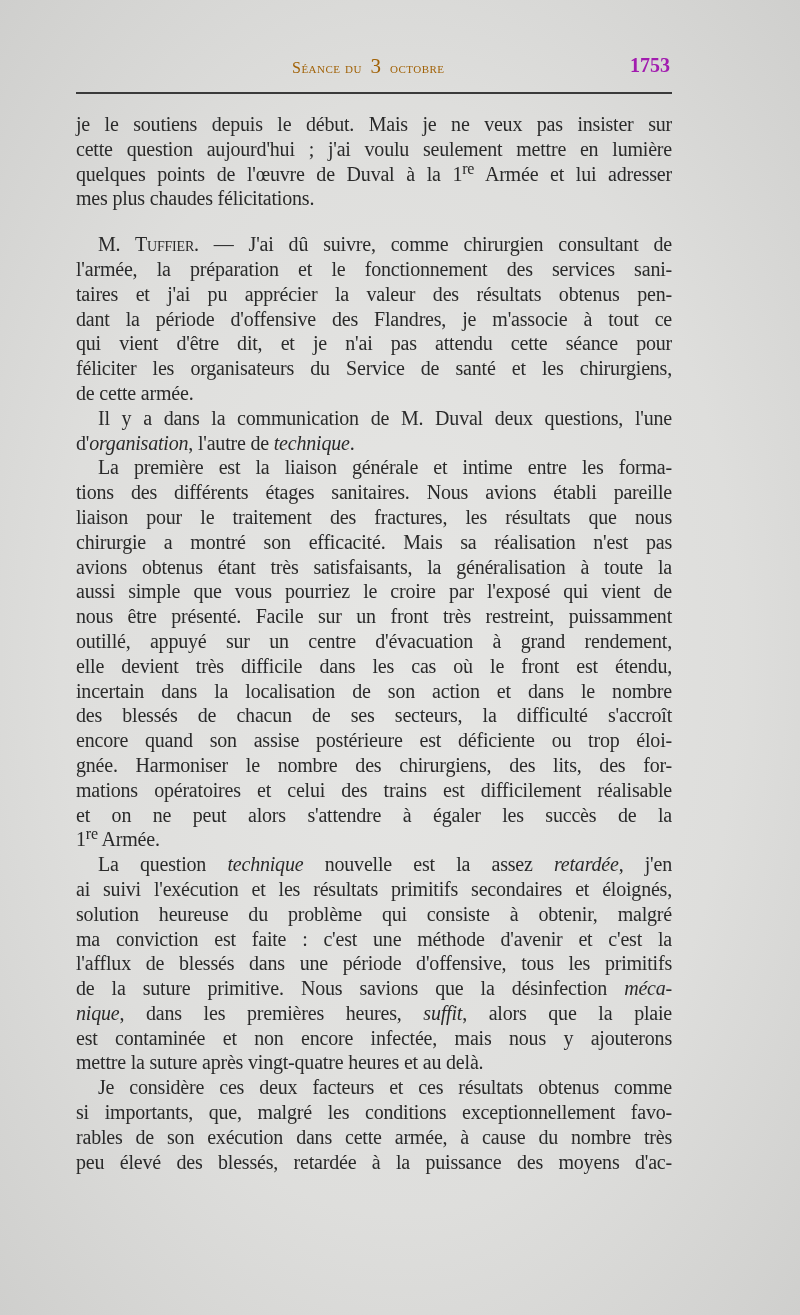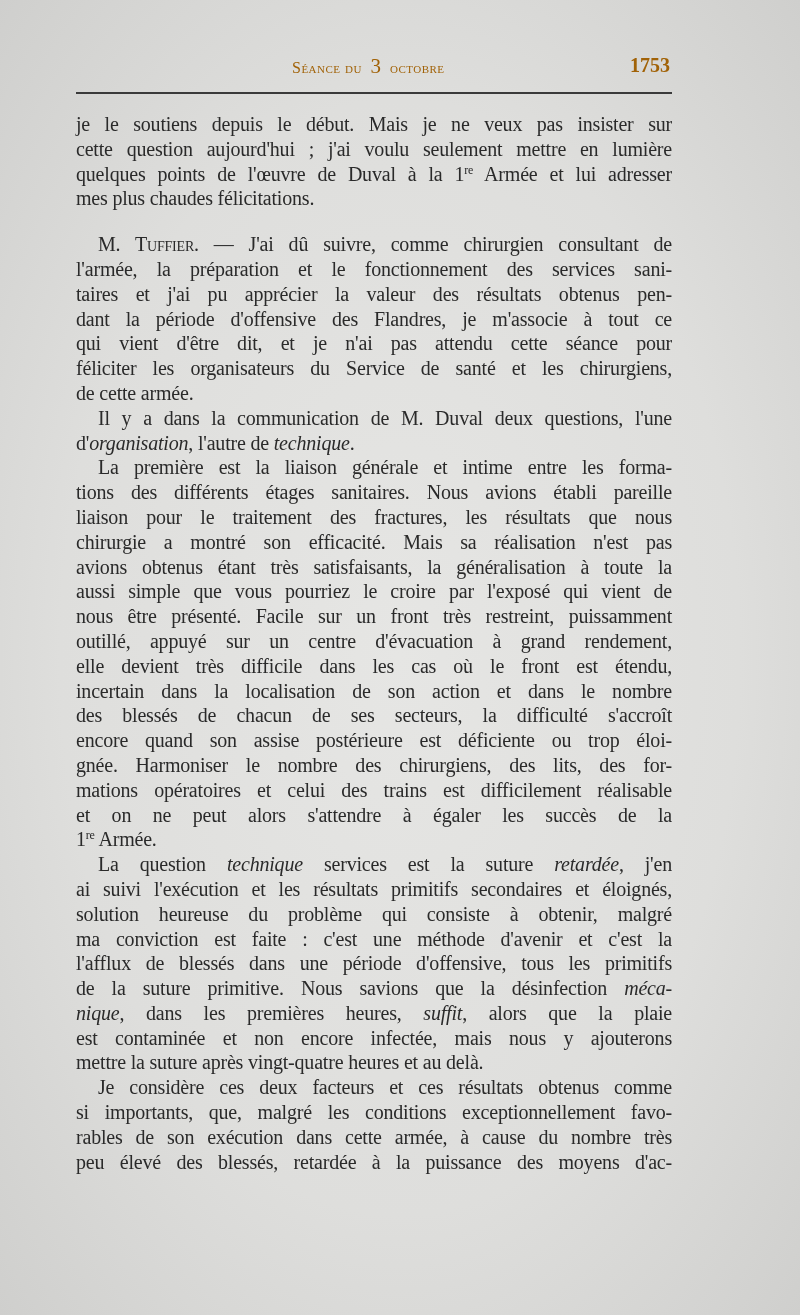--- a/index.html
+++ b/index.html
@@ -44,21 +44,21 @@
       font-size: 21px;
       font-variant: normal;
       margin: 0 4px;
     }
     .page-number {
       position: absolute;
       right: 2px;
       top: 0;
       font-size: 20px;
       font-weight: bold;
-      color: #a16207;
+      color: #a21caf;
     }
     .head-rule {
       position: absolute;
       top: 92px;
       left: 0;
       width: 596px;
       height: 0;
       border-top: 2px solid #3a3a3a;
     }
     .body-text {
@@ -85,21 +85,21 @@
     .gap {
       height: 21px;
     }
     .sc {
       font-variant: small-caps;
     }
     i {
       font-style: italic;
     }
     sup {
-      font-size: 12px;
+      font-size: 16px;
       line-height: 0;
       vertical-align: 7px;
     }
   </style>
 </head>
 <body>
 
 <div class="page">
 
   <div class="running-head">
@@ -152,21 +152,21 @@
       <div class="line">incertain dans la localisation de son action et dans le nombre</div>
       <div class="line">des blessés de chacun de ses secteurs, la difficulté s'accroît</div>
       <div class="line">encore quand son assise postérieure est déficiente ou trop éloi-</div>
       <div class="line">gnée. Harmoniser le nombre des chirurgiens, des lits, des for-</div>
       <div class="line">mations opératoires et celui des trains est difficilement réalisable</div>
       <div class="line">et on ne peut alors s'attendre à égaler les succès de la</div>
       <div class="line last"><span>1</span><sup>re</sup><span> Armée.</span></div>
     </div>
 
     <div>
-      <div class="line indent"><span>La question </span><i>technique</i><span> services est la suture </span><i>retardée</i><span>, j'en</span></div>
+      <div class="line indent"><span>La question </span><i>technique</i><span> nouvelle est la assez </span><i>retardée</i><span>, j'en</span></div>
       <div class="line">ai suivi l'exécution et les résultats primitifs secondaires et éloignés,</div>
       <div class="line">solution heureuse du problème qui consiste à obtenir, malgré</div>
       <div class="line">ma conviction est faite : c'est une méthode d'avenir et c'est la</div>
       <div class="line">l'afflux de blessés dans une période d'offensive, tous les primitifs</div>
       <div class="line"><span>de la suture primitive. Nous savions que la désinfection </span><i>méca-</i></div>
       <div class="line"><i>nique</i><span>, dans les premières heures, </span><i>suffit</i><span>, alors que la plaie</span></div>
       <div class="line">est contaminée et non encore infectée, mais nous y ajouterons</div>
       <div class="line last">mettre la suture après vingt-quatre heures et au delà.</div>
     </div>
 

